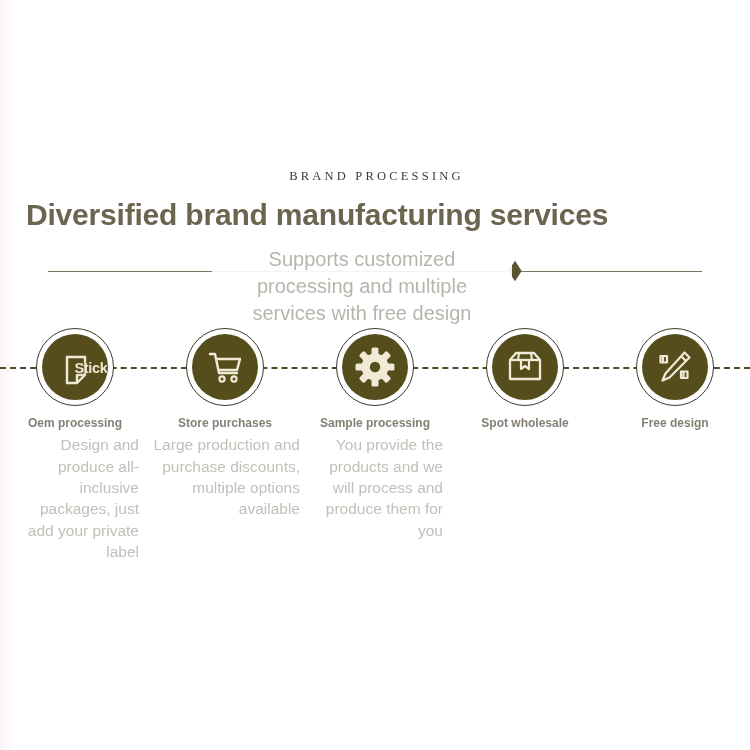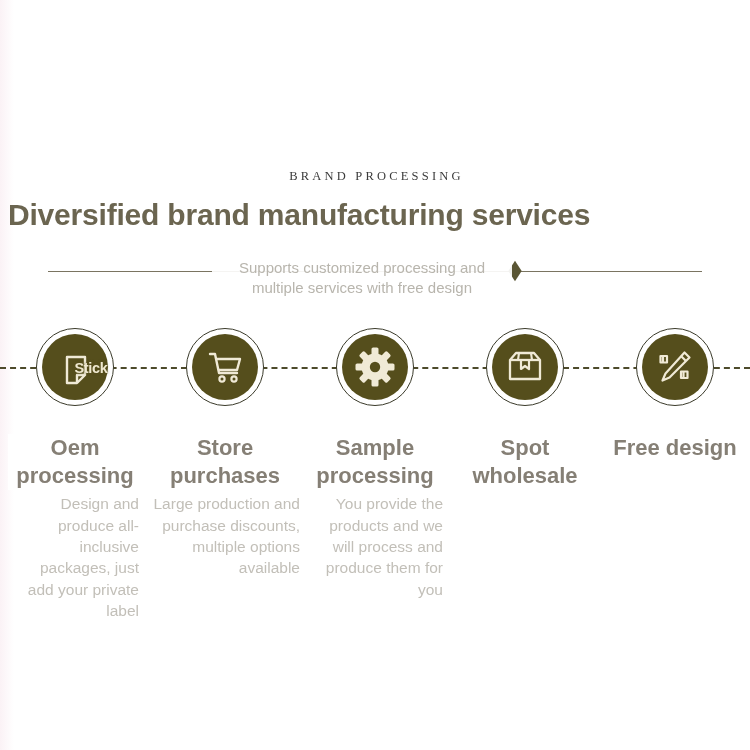--- a/index.html
+++ b/index.html
@@ -39,21 +39,21 @@
     font-size: 12.5px;
     letter-spacing: 3.2px;
     color: #3b3b3b;
     line-height: 1;
     padding-left: 3px;
   }
 
   .headline {
     margin-top: 16px;
     text-align: left;
-    padding-left: 8px;
+    padding-left: 26px;
     font-size: 30px;
     font-weight: bold;
     color: #6b6550;
     letter-spacing: -0.2px;
     line-height: 1.05;
     white-space: nowrap;
   }
 
   
   .rule-wrap {
@@ -82,26 +82,25 @@
     transform: rotate(45deg) skew(12deg,12deg);
   }
 
   
   .subtitle {
     position: absolute;
     left: 212px;
     top: 74px;
     width: 300px;
     text-align: center;
-    font-size: 15px;
+    font-size: 20px;
     line-height: 1.35;
     color: #b8b5ad;
     background: rgba(255,255,255,0.92);
     padding: 2px 6px;
-    margin-top: 12px;
   }
 
   
   .dashed {
     position: absolute;
     left: 0;
     top: 367px;
     width: 750px;
     height: 0;
     border-top: 2px dashed #4d4a2b;
@@ -157,22 +156,22 @@
     text-align: center;
     font-size: 14.5px;
     font-weight: bold;
     color: #efe8cf;
     letter-spacing: -0.3px;
     text-shadow: 0 0 3px rgba(85,78,28,.9);
     padding-left: 32px;
   }
 
   .card-title {
-    margin-top: 28px;
-    font-size: 22px;
+    margin-top: 10px;
+    font-size: 12px;
     font-weight: bold;
     color: #857f75;
     line-height: 1.28;
     text-align: center;
     max-width: 135px;
     background: rgba(255,255,255,0.9);
   }
 
   .card-desc {
     margin-top: 3px;

